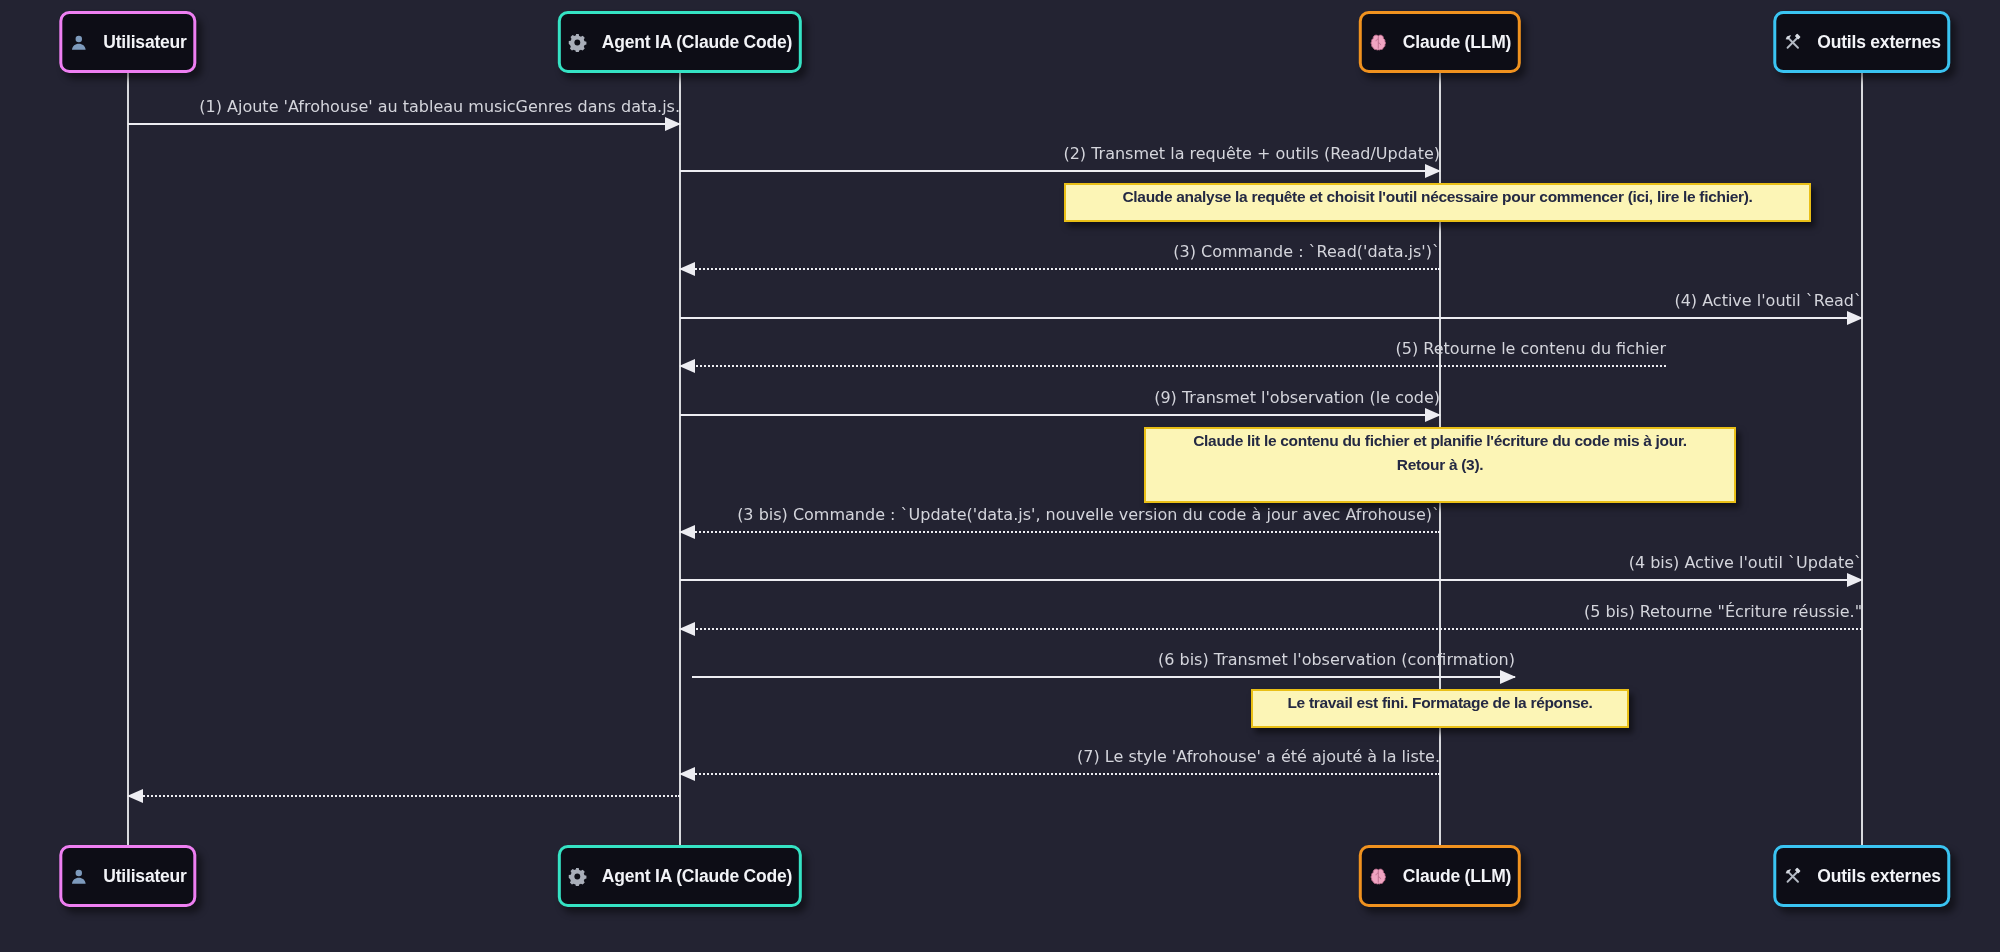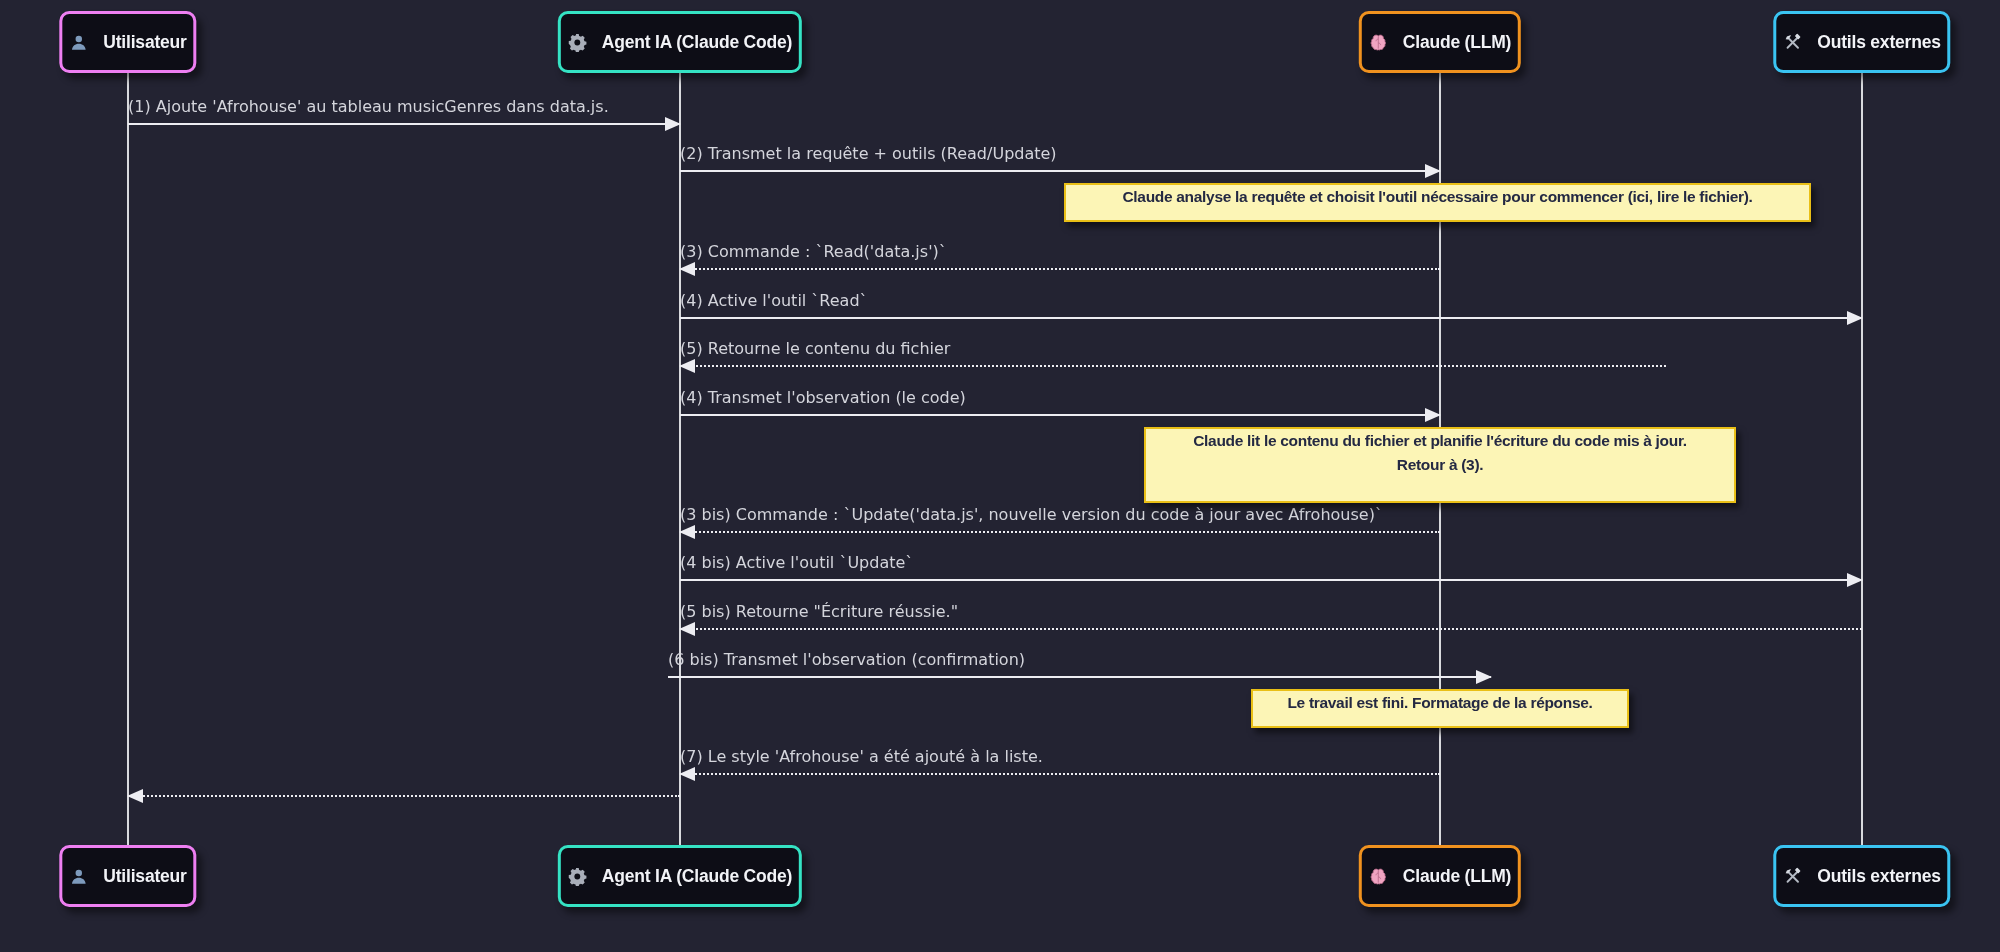--- a/index.html
+++ b/index.html
@@ -19,37 +19,37 @@
   .actor .alabel{color:#f2f3f7;font-size:17.5px;font-weight:700;letter-spacing:-.2px;}
   .actor.top{top:11px}.actor.bottom{top:845px}
   .a-util{left:128px;border-color:#ee7ff2}
   .a-agent{left:680px;border-color:#35e3c4}
   .a-claude{left:1440px;border-color:#f0921f}
   .a-tools{left:1862px;border-color:#3ac4f2}
   .icon{display:inline-flex;align-items:center;}
 
   
   .msg{position:absolute;z-index:2;}
-  .msg .lbl{text-align:left;font-family:"DejaVu Sans", sans-serif;font-size:16px;
+  .msg .lbl{text-align:right;font-family:"DejaVu Sans", sans-serif;font-size:16px;
             color:#d4d5dc;height:21px;line-height:21px;margin-bottom:6px;white-space:nowrap;}
   .msg .line{position:relative;height:0;border-bottom:2px solid #ededf2;}
   .msg.dot .line{border-bottom-style:dotted;}
   .arr{position:absolute;width:0;height:0;top:-6px;}
   .arr.r{right:-1px;border-left:16px solid #ededf2;border-top:7px solid transparent;border-bottom:7px solid transparent;}
   .arr.l{left:-1px;border-right:16px solid #ededf2;border-top:7px solid transparent;border-bottom:7px solid transparent;}
   #m1{left:128px;top:96px;width:552px}
   #m2{left:680px;top:143px;width:760px}
   #m3{left:680px;top:241px;width:760px}
   #m4{left:680px;top:290px;width:1182px}
   #m5{left:680px;top:338px;width:986px}
   #m6{left:680px;top:387px;width:760px}
   #m7{left:680px;top:504px;width:760px}
   #m8{left:680px;top:552px;width:1182px}
   #m9{left:680px;top:601px;width:1182px}
-  #m10{left:668px;top:649px;width:823px}
+  #m10{left:692px;top:649px;width:823px}
   #m11{left:680px;top:746px;width:760px}
   #m12{left:128px;top:795px;width:552px}
 
   
   .note{position:absolute;z-index:2;background:#fcf5b6;border:2.5px solid #e9bf16;
         box-sizing:border-box;color:#242943;font-weight:700;font-size:15.5px;
         letter-spacing:-.3px;text-align:center;
         box-shadow:4px 5px 6px rgba(0,0,0,.5);display:flex;flex-direction:column;}
   .note .nline{line-height:24px;white-space:nowrap;}
   #n1{left:1064px;top:183px;width:747px;height:39px}
@@ -131,21 +131,21 @@
         <span class="arr r"></span>
       </div>
   </div>
   <div class="msg dot" id="m5">
     <div class="lbl">(5) Retourne le contenu du fichier</div>
     <div class="line">
         <span class="arr l"></span>
       </div>
   </div>
   <div class="msg" id="m6">
-    <div class="lbl">(4) Transmet l'observation (le code)</div>
+    <div class="lbl">(9) Transmet l'observation (le code)</div>
     <div class="line">
         <span class="arr r"></span>
       </div>
   </div>
   <div class="msg dot" id="m7">
     <div class="lbl">(3 bis) Commande : `Update('data.js', nouvelle version du code à jour avec Afrohouse)`</div>
     <div class="line">
         <span class="arr l"></span>
       </div>
   </div>

